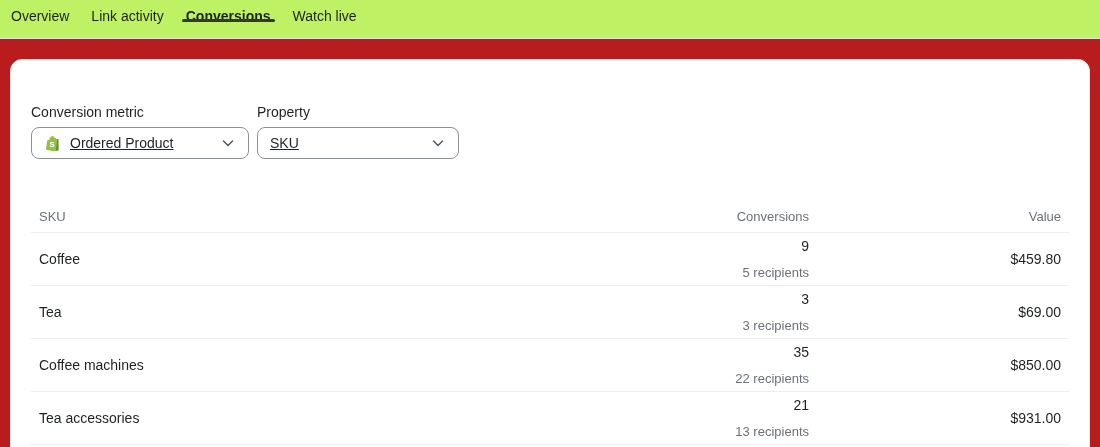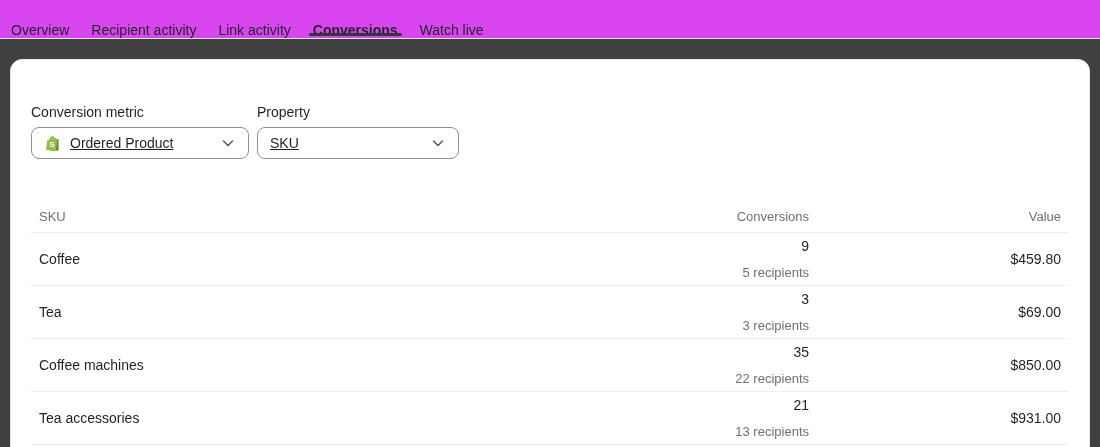--- a/index.html
+++ b/index.html
@@ -7,25 +7,25 @@
   body {
     width: 1100px; height: 447px; overflow: hidden;
     background: #ffffff;
     font-family: "Liberation Sans", sans-serif;
     color: #1f2224;
   }
 
   
   .tabbar {
     display: flex;
-    align-items: flex-end;
+    align-items: flex-start;
     height: 39px;
     padding-left: 10px;
     border-bottom: 1px solid #e3e5e7;
-    background: #d946ef;
+    background: #bef264;
   }
   .tab {
     position: relative;
     margin-right: 20px;
     padding: 8px 1px 0;
     font-size: 14px;
     line-height: 16px;
     color: #1f2224;
     cursor: pointer;
     white-space: nowrap;
@@ -36,21 +36,21 @@
     position: absolute;
     left: -3px; right: -3px; bottom: 2px;
     height: 3px;
     background: #33373a;
     border-radius: 2px;
   }
 
   
   .content {
     height: 408px;
-    background: #404040;
+    background: #b91c1c;
     padding: 20px 10px;
   }
   .card {
     background: #ffffff;
     border: 1px solid #e7e9eb;
     border-radius: 12px;
     box-shadow: 0 1px 2px rgba(0,0,0,.05);
     min-height: 540px;
     padding-top: 45px;
   }
@@ -115,23 +115,20 @@
   }
   .conv-num { font-size: 14px; line-height: 16px; color: #1f2224; }
   .conv-rec { font-size: 13px; line-height: 14px; color: #6b7177; margin-top: 12px; }
 </style>
 </head>
 <body>
 
 <nav class="tabbar">
   <div class="tab">
     <span>Overview</span>
-  </div>
-  <div class="tab">
-    <span>Recipient activity</span>
   </div>
   <div class="tab">
     <span>Link activity</span>
   </div>
   <div class="tab active">
     <span>Conversions</span>
   </div>
   <div class="tab">
     <span>Watch live</span>
   </div>

